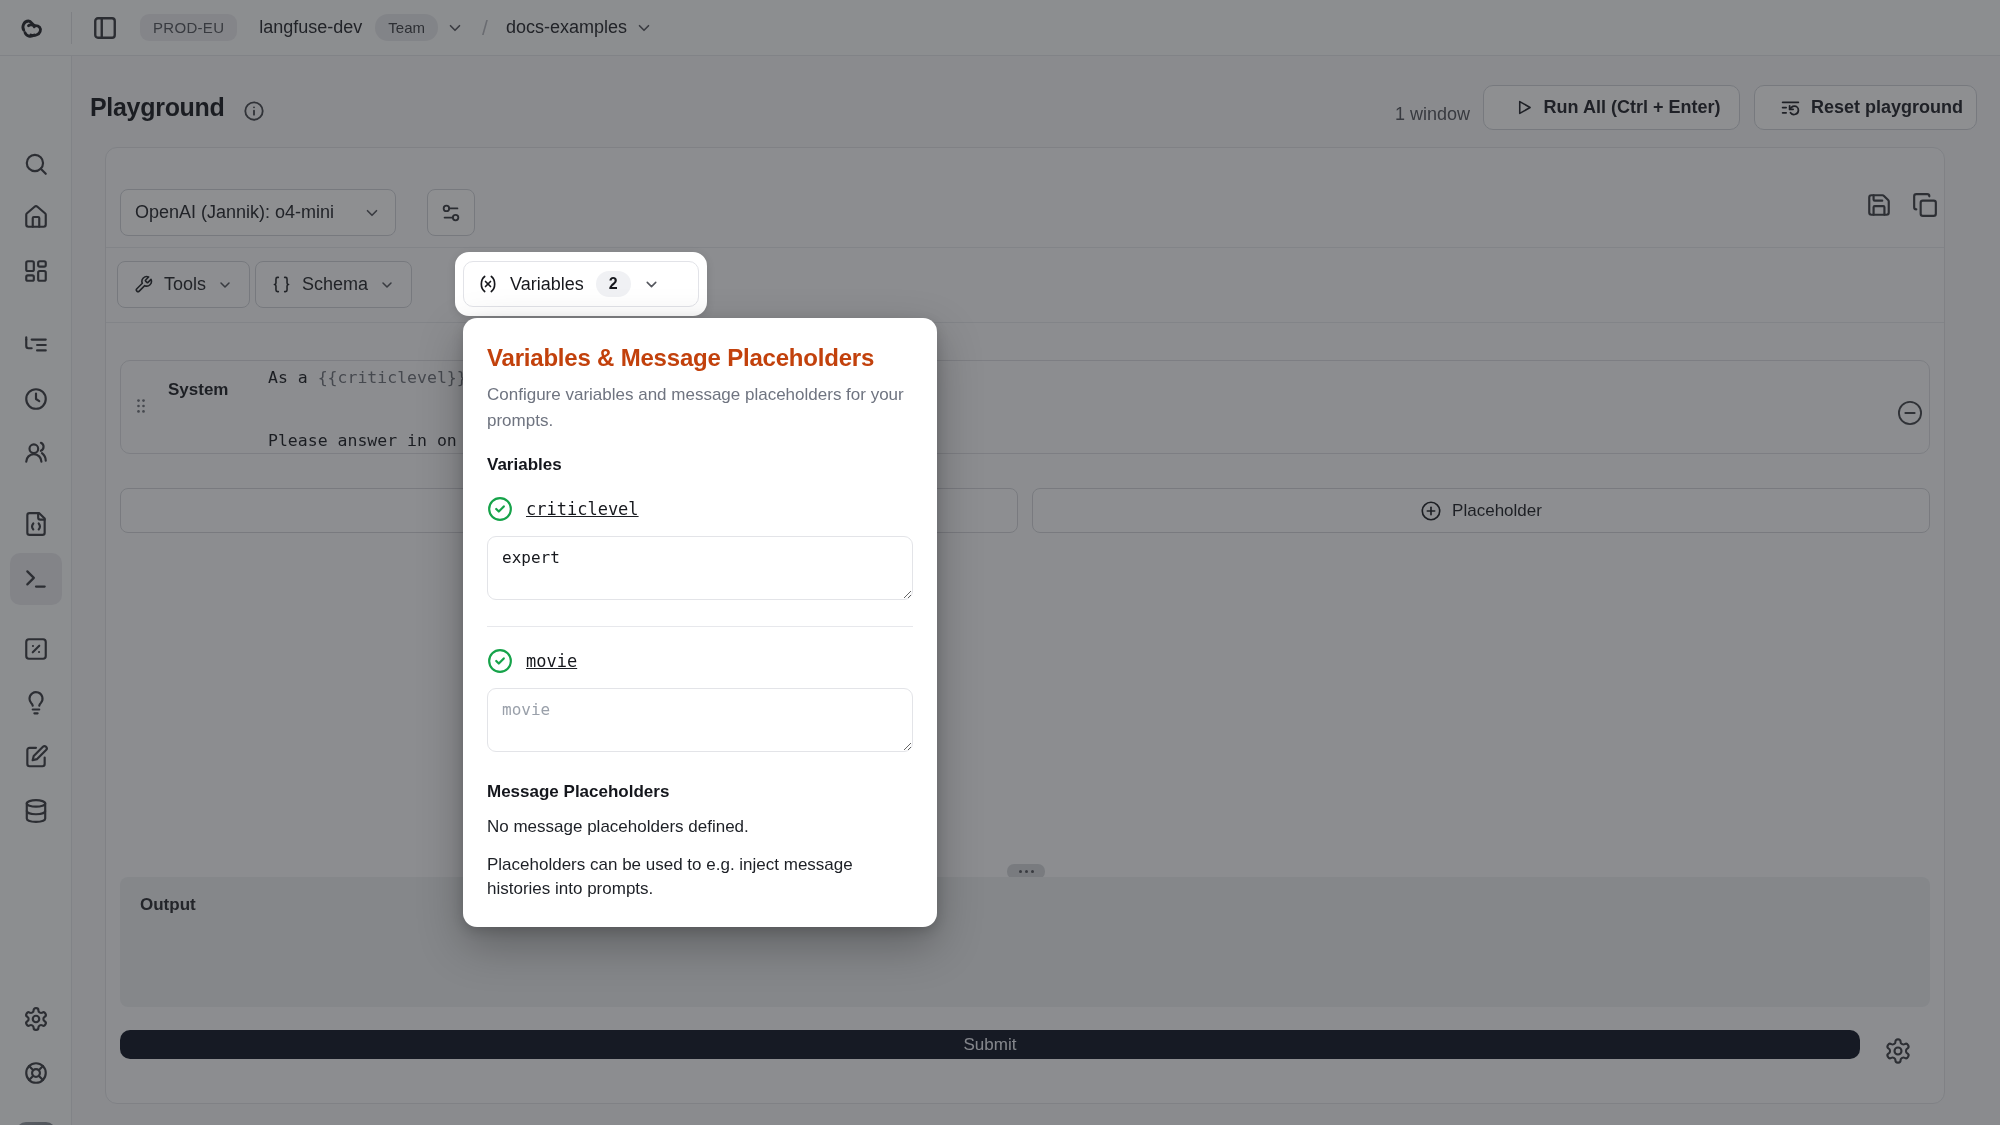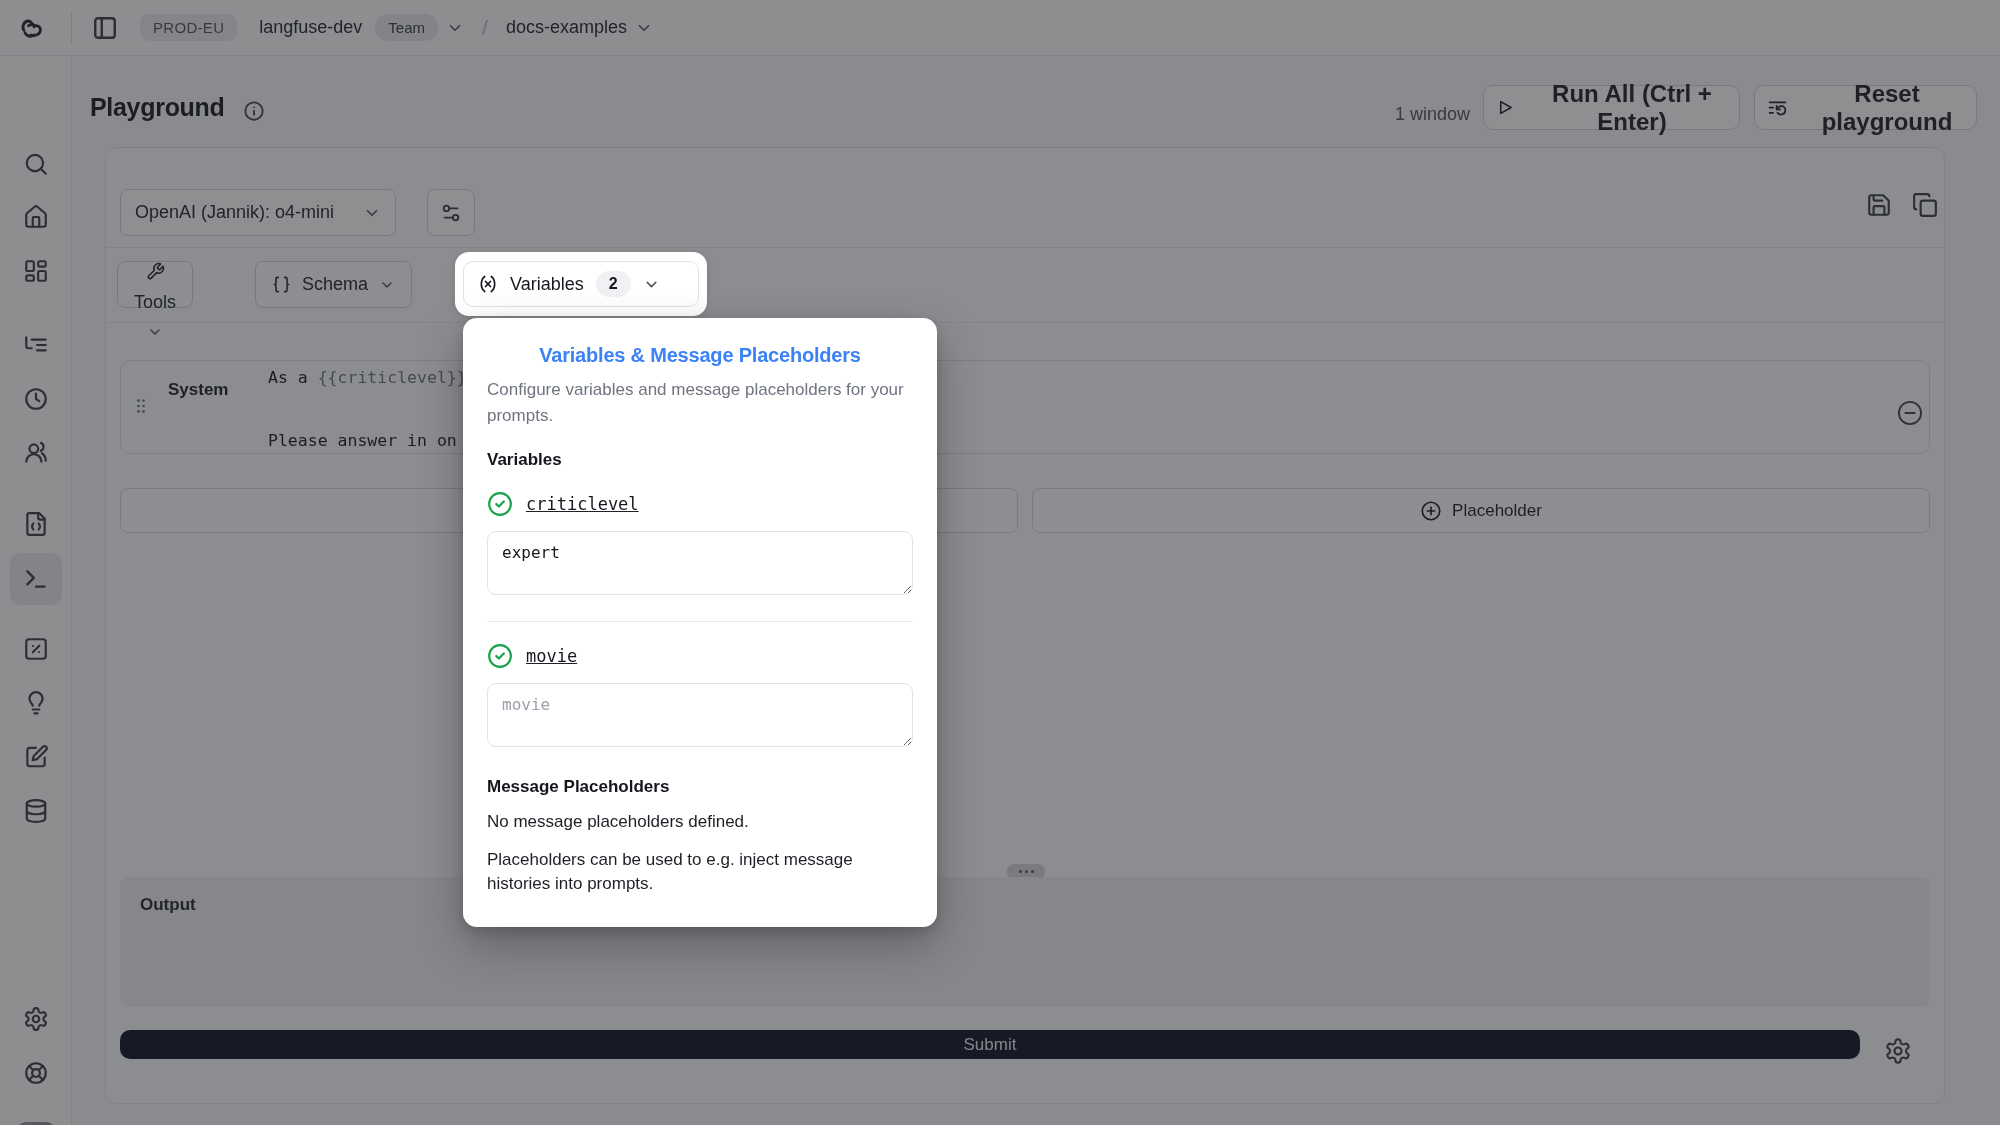--- a/index.html
+++ b/index.html
@@ -31,40 +31,40 @@
   .side-ic { position:absolute; left:23px; width:26px; height:26px; color:#3c3e44; background:none; border:none; padding:0; cursor:pointer; }
   .side-active-pill { position:absolute; left:10px; top:497px; width:52px; height:52px; border-radius:10px; background:#e5e6ea; }
   .avatar { position:absolute; left:16px; top:1066px; width:40px; height:40px; border-radius:10px; overflow:hidden;
             background:linear-gradient(160deg,#9aa0a8 0%,#6b7077 55%,#2c2f35 100%); border:none; cursor:pointer; }
 
   
   .page-title { position:absolute; left:90px; top:93px; font-size:25px; font-weight:700; letter-spacing:-.3px; color:#1b1d22; }
   .info-ic { position:absolute; left:243px; top:100px; color:#45474d; }
   .window-count { position:absolute; left:1380px; top:104px; width:90px; text-align:right; font-size:18px; color:#53555c; }
   .hdr-btn { position:absolute; top:85px; height:45px; border-radius:10px; border:1px solid #cfd1d6; background:#fbfbfc;
-             display:flex; align-items:center; justify-content:center; gap:10px; font-size:24px; font-weight:600; color:#23252b; cursor:pointer;
+             display:flex; align-items:center; justify-content:center; gap:10px; font-size:18px; font-weight:600; color:#23252b; cursor:pointer;
              font-family:inherit;padding-left:12px; }
   .run-btn { left:1483px; width:257px; }
   .reset-btn { left:1754px; width:223px; }
 
   
   .card { position:absolute; left:105px; top:147px; width:1840px; height:957px; border-radius:12px;
           border:1px solid #dfe0e4; background:#f7f8fa; }
   .card-div { position:absolute; left:106px; width:1838px; height:1px; background:#e4e5e9; }
   .model-btn { position:absolute; left:120px; top:189px; width:276px; height:47px; border-radius:8px; border:1px solid #cfd1d6;
                background:#fbfbfc; display:flex; align-items:center; justify-content:space-between; padding:0 14px;
                font-size:18px; font-weight:500; color:#26282d; cursor:pointer; font-family:inherit; }
   .sliders-btn { position:absolute; left:427px; top:189px; width:48px; height:47px; border-radius:8px; border:1px solid #cfd1d6;
                  background:#fbfbfc; display:flex; align-items:center; justify-content:center; color:#3a3c42; cursor:pointer; }
   .ghost-ic { position:absolute; background:none; border:none; color:#3e4046; cursor:pointer; padding:0; }
 
   .tb2-btn { position:absolute; top:261px; height:47px; border-radius:8px; border:1px solid #cfd1d6; background:#f9fafb;
              display:flex; align-items:center; gap:11px; padding:0 16px; font-size:18px; font-weight:500; color:#26282d;
              cursor:pointer; font-family:inherit; }
-  .tools-btn { left:117px;flex-direction:column; }
+  .tools-btn { left:117px; }
   .schema-btn { left:255px; }
   .chev-sm { color:#55575e; }
 
   
   .sys-row { position:absolute; left:120px; top:360px; width:1810px; height:94px; border:1px solid #d9dadf; border-radius:10px; background:#f7f8fa; }
   .grip-ic { position:absolute; left:131px; top:396px; color:#6f727a; }
   .sys-role { position:absolute; left:168px; top:380px; font-size:17px; font-weight:600; color:#1f2127; }
   .sys-text { position:absolute; left:268px; top:368px; font-size:16.5px; line-height:20px; color:#1b1d23; }
   .sys-line2 { margin-top:43px; }
   .var-token { color:#6f727a; }
@@ -97,21 +97,21 @@
   
   .var-wrap { position:absolute; left:455px; top:252px; width:252px; height:64px; background:#fff; border-radius:14px; z-index:60;
               box-shadow:0 2px 8px rgba(0,0,0,.12); }
   .var-btn { position:absolute; left:8px; top:9px; width:236px; height:46px; border:1px solid #e2e3e8; border-radius:10px; background:#fff;
              display:flex; align-items:center; gap:12px; padding:0 14px; font-size:18px; font-weight:500; color:#17181d;
              cursor:pointer; font-family:inherit; }
   .var-count { min-width:35px; height:26px; border-radius:13px; background:#f0f1f4; display:flex; align-items:center; justify-content:center;
                font-size:16px; font-weight:600; color:#17181d; }
   .popover { position:absolute; left:463px; top:318px; width:474px; height:609px; background:#fff; border-radius:14px; z-index:60;
              box-shadow:0 18px 45px rgba(0,0,0,.28), 0 4px 12px rgba(0,0,0,.15); padding:26px 24px; }
-  .pop-title { font-size:20px; font-weight:600; color:#3b82f6; letter-spacing:-.2px;text-align:center; }
+  .pop-title { font-size:24px; font-weight:600; color:#c2410c; letter-spacing:-.2px; }
   .pop-desc { margin-top:10px; font-size:17px; line-height:1.5; color:#6f7480; }
   .pop-h4 { margin-top:22px; font-size:17px; font-weight:700; color:#14161c; }
   .var-group { margin-top:21px; }
   .var-name-row { display:flex; align-items:center; gap:13px;text-decoration:underline; }
   .check-ic { color:#16a34a; }
   .var-name { font-size:17px; color:#16181d; }
   .var-input { margin-top:14px; width:100%; height:64px; border:1px solid #e3e4e8; border-radius:9px; padding:11px 14px;
                font-family:"DejaVu Sans Mono",monospace; font-size:16px; color:#16181d; background:#fff; }
   .var-input::placeholder { color:#9aa0aa; }
   .pop-hr { margin:22px 0 0; border:none; border-top:1px solid #e7e8ec; }

